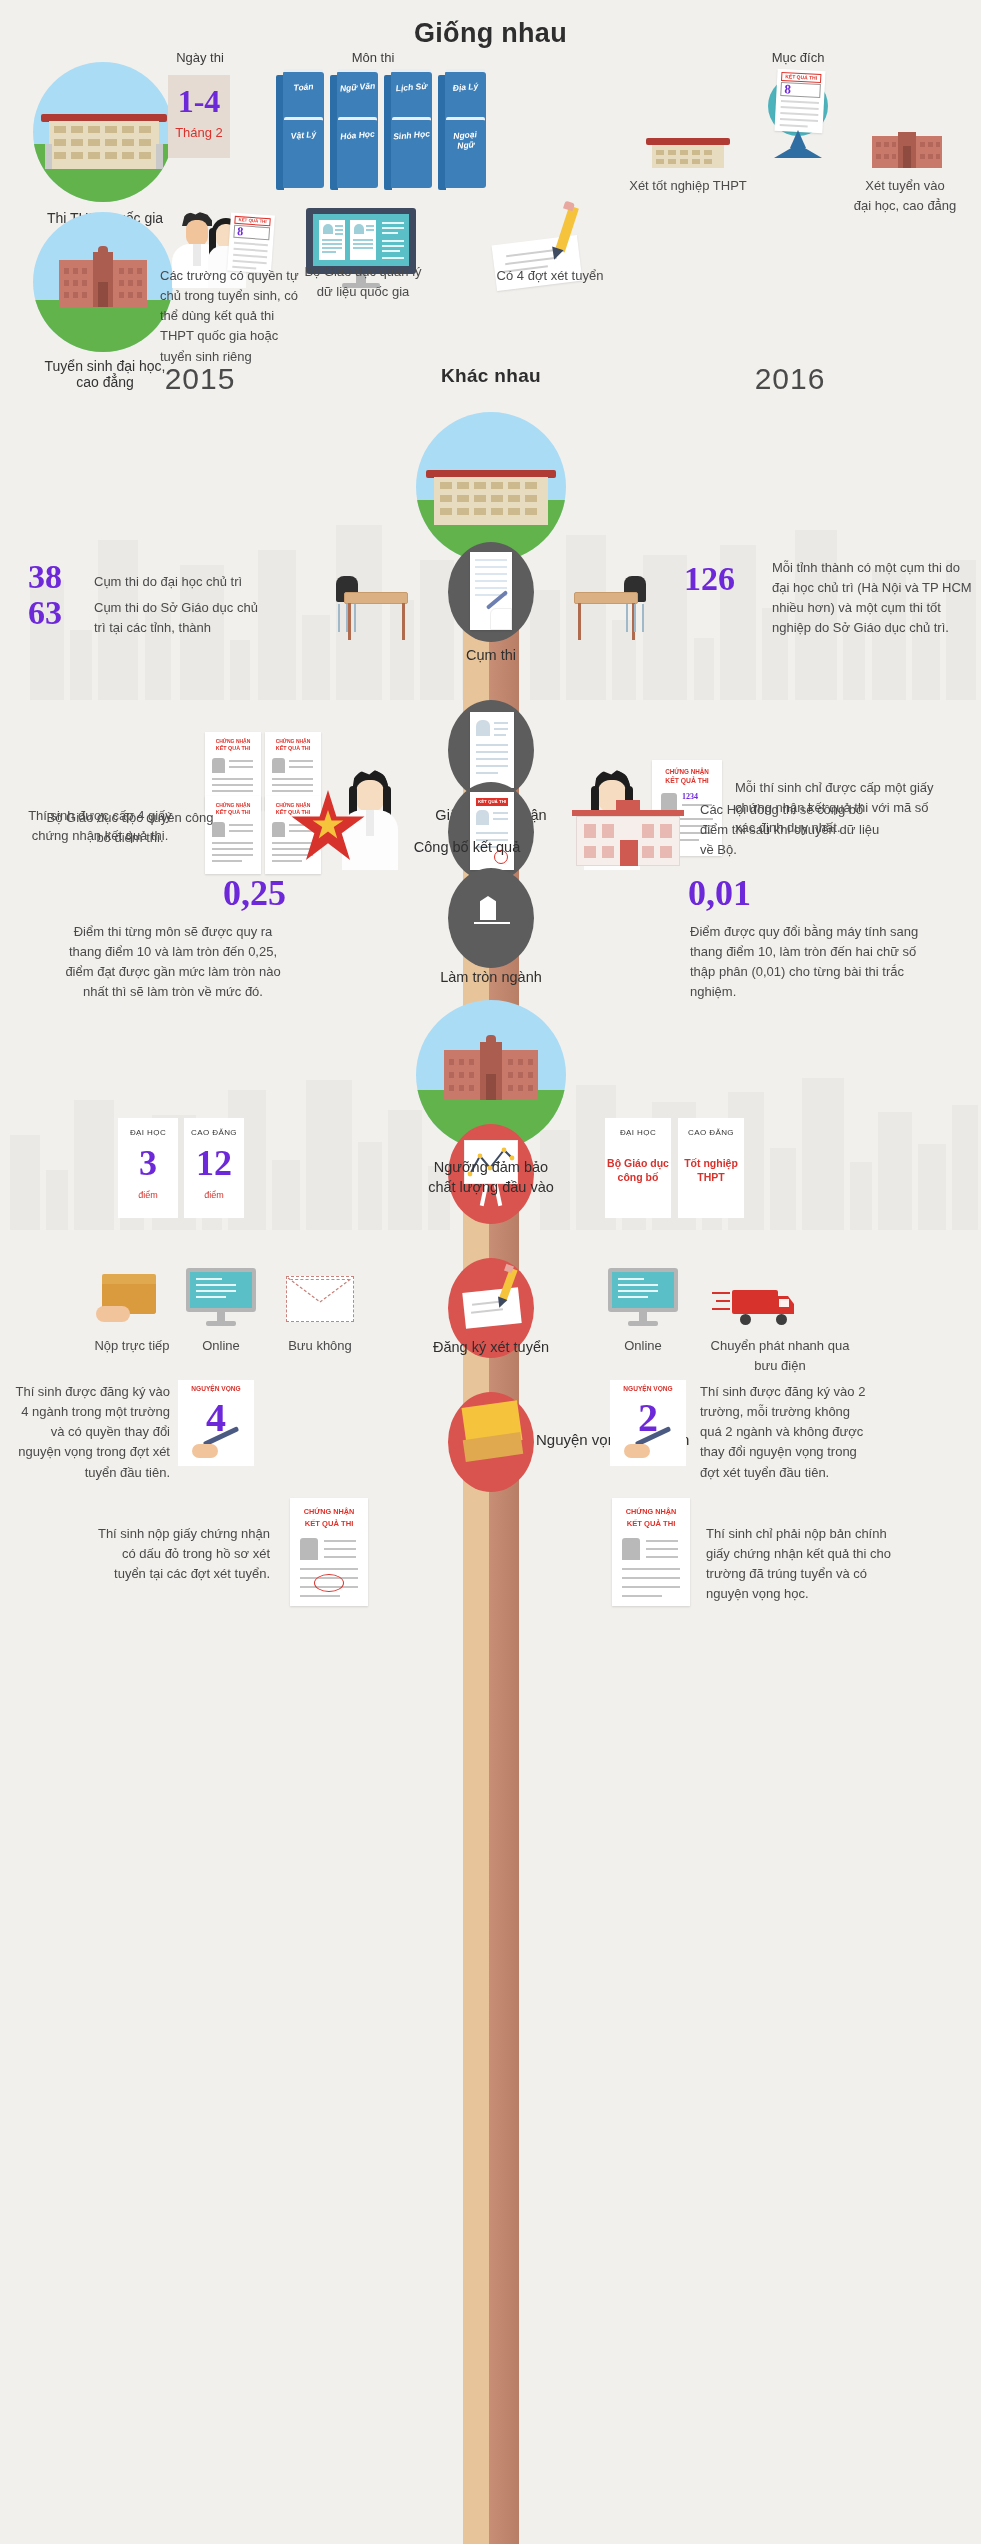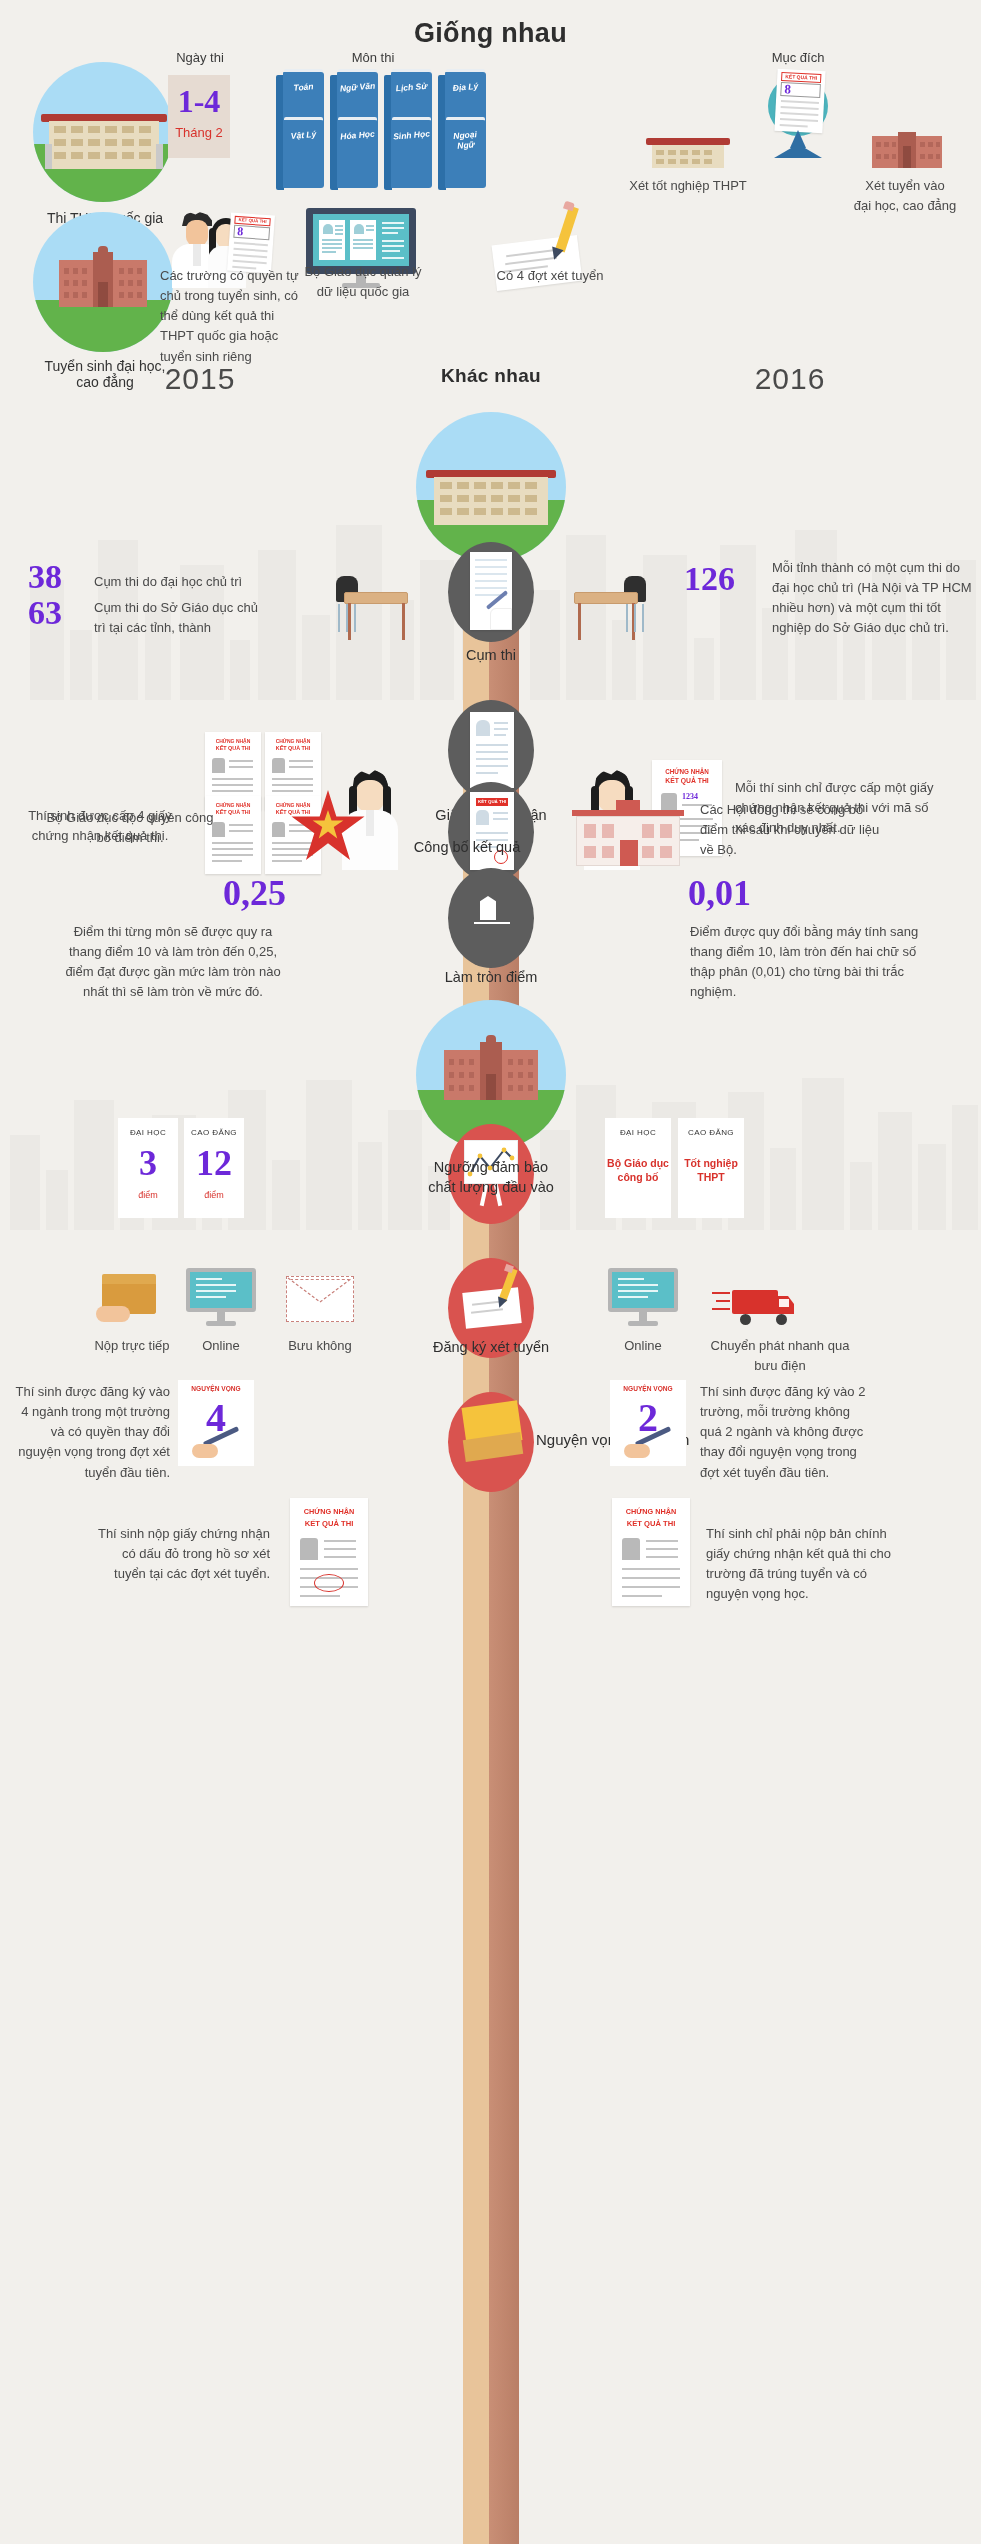--- a/index.html
+++ b/index.html
@@ -584,21 +584,21 @@
   <div class="abs" style="left:70px;top:46px;width:12px;height:12px;background:#e8b8b2;"></div>
   <div class="abs" style="left:88px;top:46px;width:12px;height:12px;background:#e8b8b2;"></div>
 </div>
 <div class="abs cap" style="left:700px;top:800px;width:180px;">Các Hội đồng thi sẽ công bố điểm thi sau khi chuyển dữ liệu về Bộ.</div>
 
 <div class="abs" style="left:448px;top:868px;width:86px;height:100px;background:#5d5d5d;border-radius:50%;"></div>
 <div class="abs" style="left:470px;top:892px;width:44px;height:56px;">
   <div class="abs" style="left:10px;top:4px;width:16px;height:24px;background:#fff;clip-path:polygon(50% 0,100% 22%,100% 100%,0 100%,0 22%);"></div>
   <div class="abs" style="left:4px;top:30px;width:36px;height:2px;background:#fff;"></div>
 </div>
-<div class="abs node-label" style="left:416px;top:968px;width:150px;">Làm tròn điểm</div>
+<div class="abs node-label" style="left:416px;top:968px;width:150px;">Làm tròn ngành</div>
 
 <div class="abs bignum" style="left:176px;top:874px;width:110px;text-align:right;font-size:36px;line-height:38px;">0,25</div>
 <div class="abs cap cap-c" style="left:58px;top:922px;width:230px;">Điểm thi từng môn sẽ được quy ra thang điểm 10 và làm tròn đến 0,25, điểm đạt được gần mức làm tròn nào nhất thì sẽ làm tròn về mức đó.</div>
 
 <div class="abs bignum" style="left:688px;top:874px;width:120px;text-align:left;font-size:36px;line-height:38px;">0,01</div>
 <div class="abs cap" style="left:690px;top:922px;width:230px;">Điểm được quy đổi bằng máy tính sang thang điểm 10, làm tròn đến hai chữ số thập phân (0,01) cho từng bài thi trắc nghiệm.</div>
 
 <div class="emblem" style="left:416px;top:1000px;width:150px;height:150px;">
   <div class="sky"></div>
   <div class="grass" style="height:60px;"></div>

